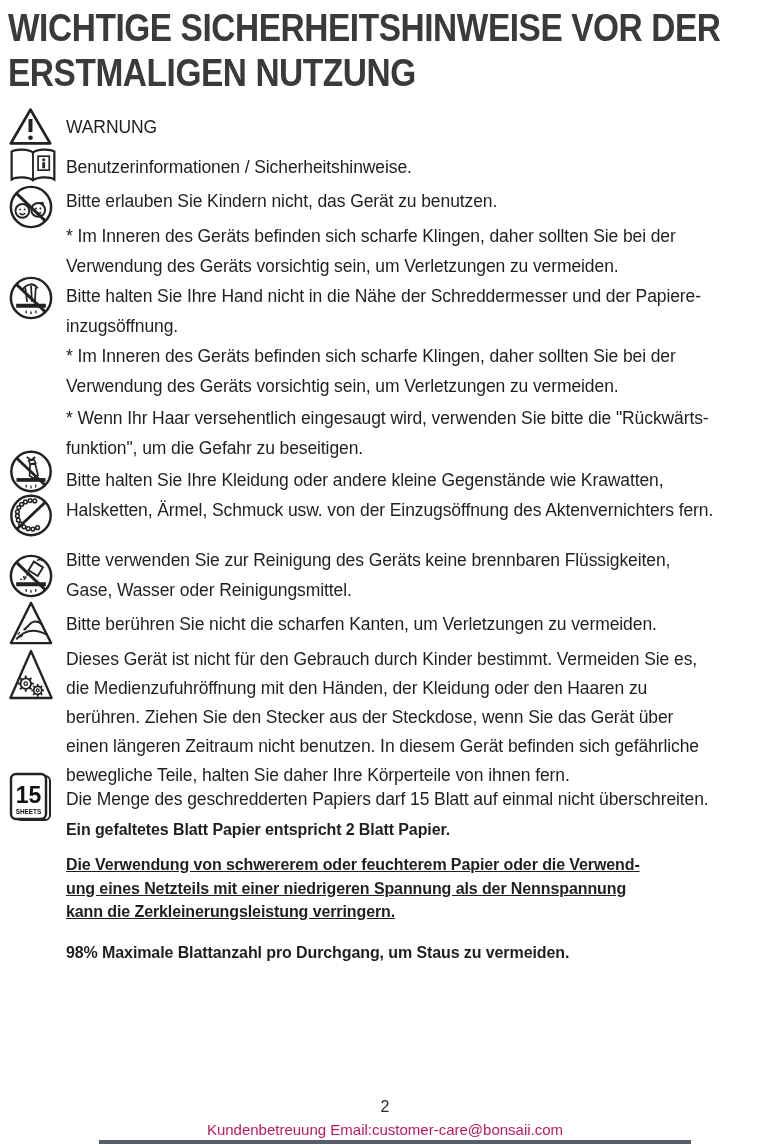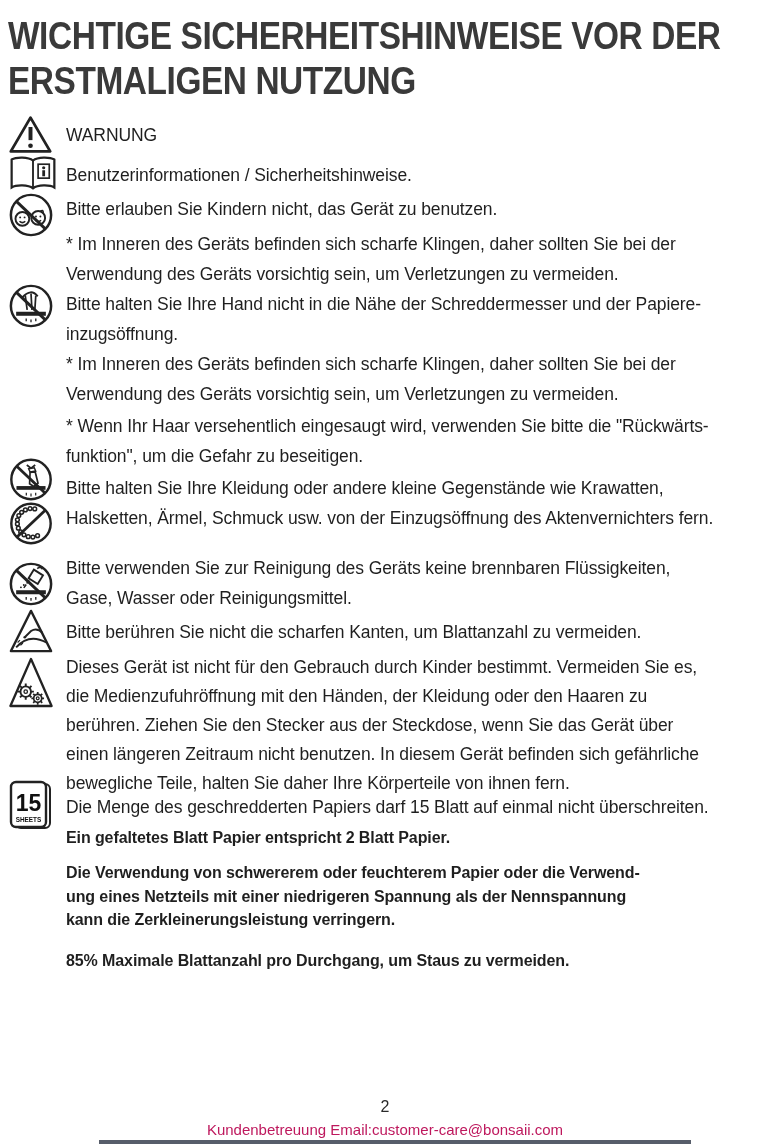--- a/index.html
+++ b/index.html
@@ -4,41 +4,41 @@
 <style>
   html,body{margin:0;padding:0;background:#fff;}
   #page{
     position:relative;
     width:770px;height:1144px;
     background:#ffffff;
     font-family:"Liberation Sans","DejaVu Sans",sans-serif;
     color:#1f1f1f;
     overflow:hidden;
     box-sizing:border-box;
-    padding:14px 10px 0 8px;
+    padding:6px 10px 0 8px;
   }
   
   #title{margin:0 0 16px 0;}
   .title-line{
     display:inline-block;
     font-size:38px;font-weight:bold;color:#3a3a3a;
     line-height:45px;white-space:nowrap;
     transform:scaleX(.88);transform-origin:left center;
     letter-spacing:-.5px;
   }
   
   .row{position:relative;padding-left:58px;box-sizing:border-box;}
   .row .iconbox{position:absolute;left:0;top:-4px;width:50px;}
   .lines{
     white-space:pre-line;
     font-size:17.5px;line-height:30px;color:#1f1f1f;
     letter-spacing:-.1px;
   }
   .bold .lines,.lines.bold{font-weight:bold;font-size:16px;}
-  .tight{line-height:23.5px;}
+  .tight{line-height:23.5px;text-decoration:underline;}
   svg{display:block;}
   
   #footer{position:absolute;left:0;right:0;bottom:0;height:52px;}
   #page-number{position:absolute;bottom:28px;left:0;right:0;text-align:center;font-size:16px;color:#2a2a2a;}
   #footer-contact{position:absolute;bottom:6px;left:0;right:0;text-align:center;font-size:15px;color:#be185d;}
   #footer-bar{position:absolute;bottom:0;left:99px;width:592px;height:4px;background:#3a4150;opacity:.85;}
 </style>
 </head>
 <body>
 
@@ -180,21 +180,21 @@
   <div class="row" style="margin-bottom:6px;">
     <span class="iconbox" style="top:-10px;">
       <svg width="46" height="48" viewBox="0 0 48 50">
         <path d="M24 4 L45 46 H3 Z" fill="none" stroke="#222" stroke-width="2.4" stroke-linejoin="round"></path>
         <path d="M8.5 42 Q22 27 40 37" fill="none" stroke="#222" stroke-width="2"></path>
         <path d="M36 27 q-6 -6 -12 -2 l-6 6" fill="none" stroke="#222" stroke-width="2"></path>
         <circle cx="17.5" cy="31.5" r="1.4" fill="#222"></circle>
         <path d="M10 37 l2.5 -2.5 M13 40 l2.5 -2.5" stroke="#222" stroke-width="1.3"></path>
       </svg>
     </span>
-    <div class="lines">Bitte berühren Sie nicht die scharfen Kanten, um Blattanzahl zu vermeiden.</div>
+    <div class="lines">Bitte berühren Sie nicht die scharfen Kanten, um Verletzungen zu vermeiden.</div>
   </div>
 
   <div class="row" style="margin-bottom:0;">
     <span class="iconbox" style="top:2px;">
       <svg width="46" height="56" viewBox="0 0 48 58">
         <path d="M24 4 L45.5 53 H2.5 Z" fill="none" stroke="#222" stroke-width="2.4" stroke-linejoin="round"></path>
         <circle cx="18.5" cy="38" r="5.5" fill="none" stroke="#222" stroke-width="2"></circle>
         <g stroke="#222" stroke-width="2">
           <path d="M24 38 h3 M22.4 34.1 l2.1 -2.1 M18.5 32.5 v-3 M14.6 34.1 l-2.1 -2.1 M13 38 h-3 M14.6 41.9 l-2.1 2.1 M18.5 43.5 v3 M22.4 41.9 l2.1 2.1"></path>
         </g>
@@ -226,21 +226,21 @@
     <div class="lines bold" style="margin-top:1px;">Ein gefaltetes Blatt Papier entspricht 2 Blatt Papier.</div>
   </div>
 
   <div class="row bold" style="margin-top:8px;margin-bottom:6px;">
     <div class="lines tight">Die Verwendung von schwererem oder feuchterem Papier oder die Verwend-
 ung eines Netzteils mit einer niedrigeren Spannung als der Nennspannung
 kann die Zerkleinerungsleistung verringern.</div>
   </div>
 
   <div class="row bold" style="margin-top:14px;">
-    <div class="lines">85% Maximale Blattanzahl pro Durchgang, um Staus zu vermeiden.</div>
+    <div class="lines">98% Maximale Blattanzahl pro Durchgang, um Staus zu vermeiden.</div>
   </div>
 
   <div id="footer">
     <div id="page-number">2</div>
     <div id="footer-contact">Kundenbetreuung Email:customer-care@bonsaii.com</div>
     <div id="footer-bar"></div>
   </div>
 
 </div>
 

